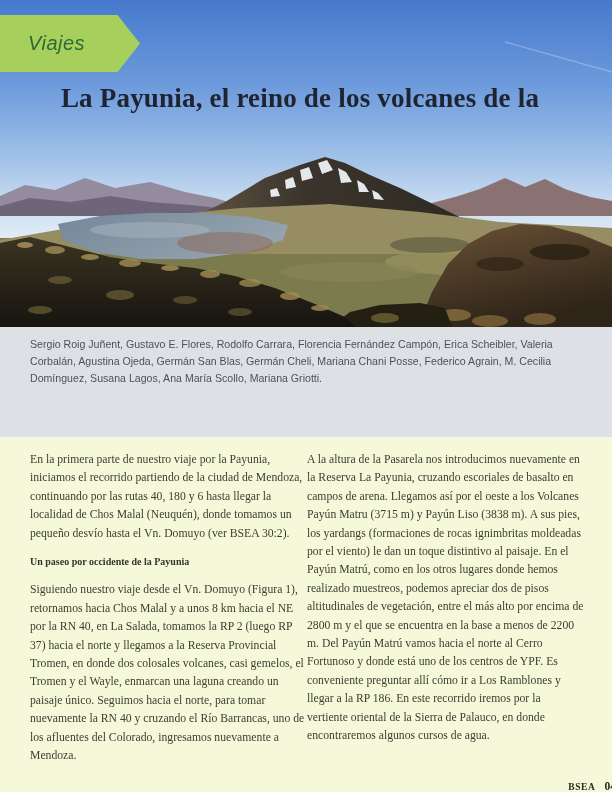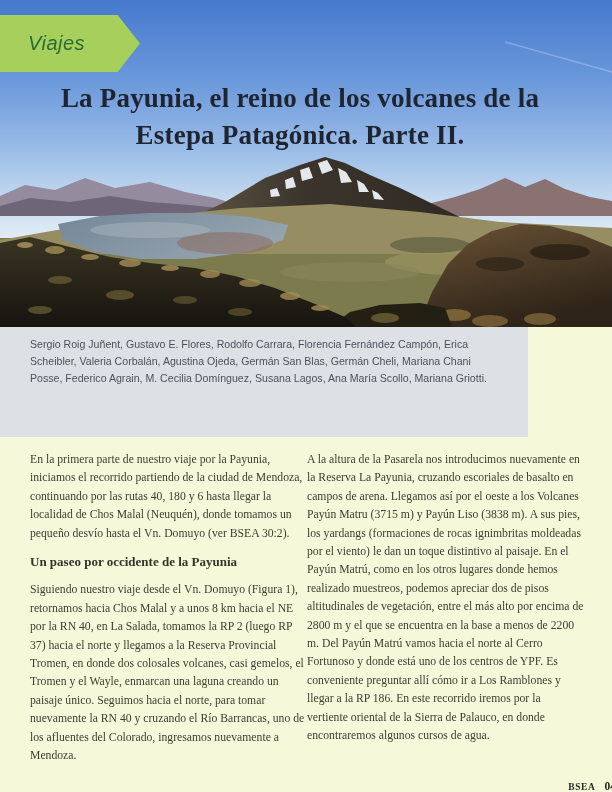--- a/index.html
+++ b/index.html
@@ -10,31 +10,31 @@
   .hero svg{display:block;}
   .hero-title{position:absolute;top:80px;left:0;right:12px;text-align:center;
     font-family:"Liberation Serif",serif;font-weight:600;font-size:27px;line-height:37px;
     color:#1e2430;letter-spacing:.2px;}
   .badge{position:absolute;top:15px;left:0;width:140px;height:57px;background:#a6d05b;
     clip-path:polygon(0 0,84% 0,100% 50%,84% 100%,0 100%);
     display:flex;align-items:center;padding-left:28px;box-sizing:border-box;}
   .badge span{font-style:italic;font-size:20px;color:#2b6b36;letter-spacing:.5px;}
 
   
-  .authors{position:absolute;top:327px;left:0;width:528px;height:110px;background:#dde1e6;
+  .authors{position:absolute;top:327px;left:0;width:612px;height:110px;background:#dde1e6;
     padding:9px 30px 0 30px;box-sizing:border-box;}
   .authors p{margin:0;font-size:10.6px;line-height:17px;color:#4c515a;}
   .authors .affiliation{margin-top:9px;}
 
   
   .body-area{position:absolute;top:437px;left:0;width:612px;height:355px;background:#f5f9d9;
     padding:14px 28px 0 30px;box-sizing:border-box;display:flex;gap:0;}
   .col{flex:1;font-family:"Liberation Serif",serif;font-size:11.7px;line-height:18.4px;color:#3d3e33;}
   .col p{margin:0 0 10px 0;}
-  .col h3{margin:9px 0 10px 0;font-size:13px;line-height:18.4px;color:#33342a;}
+  .col h3{margin:9px 0 10px 0;font-size:10px;line-height:18.4px;color:#33342a;}
 
   
   .footer{position:absolute;bottom:0;right:36px;display:flex;align-items:baseline;gap:9px;
     font-family:"Liberation Serif",serif;color:#262a1e;}
   .footer .journal{font-size:9.5px;font-weight:bold;letter-spacing:.6px;}
   .footer .pagenum{font-size:11.5px;font-weight:bold;}
 </style>
 </head>
 <body>
 
@@ -132,21 +132,20 @@
         <ellipse cx="385" cy="318" rx="14" ry="5" opacity="0.8"></ellipse>
       </g>
     </svg>
 
     <div class="badge">
       <span>Viajes</span>
     </div>
 
     <div class="hero-title">
       <div>La Payunia, el reino de los volcanes de la</div>
-      <div>Estepa Patagónica. Parte II.</div>
     </div>
   </div>
 
   <div class="authors">
     <p>Sergio Roig Juñent, Gustavo E. Flores, Rodolfo Carrara, Florencia Fernández Campón, Erica Scheibler, Valeria Corbalán, Agustina Ojeda, Germán San Blas, Germán Cheli, Mariana Chani Posse, Federico Agrain, M. Cecilia Domínguez, Susana Lagos, Ana María Scollo, Mariana Griotti.</p>
   </div>
 
   <div class="body-area">
     <div class="col">
       <p>En la primera parte de nuestro viaje por la Payunia, iniciamos el recorrido partiendo de la ciudad de Mendoza, continuando por las rutas 40, 180 y 6 hasta llegar la localidad de Chos Malal (Neuquén), donde tomamos un pequeño desvío hasta el Vn. Domuyo (ver BSEA 30:2).</p>

